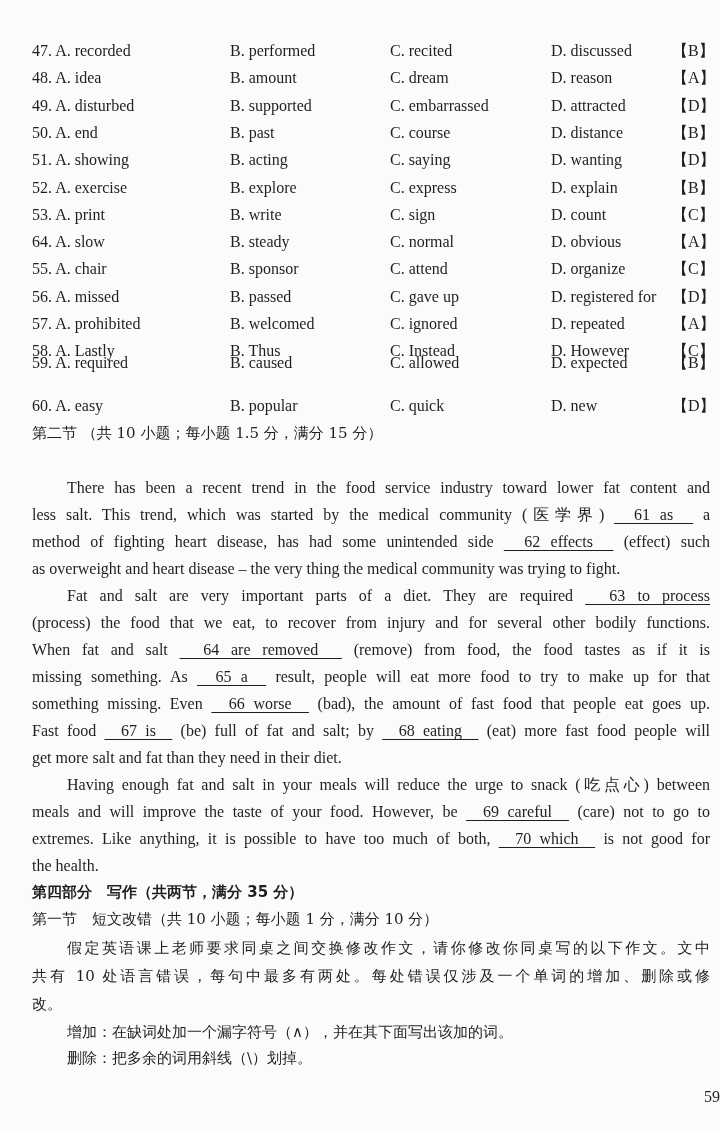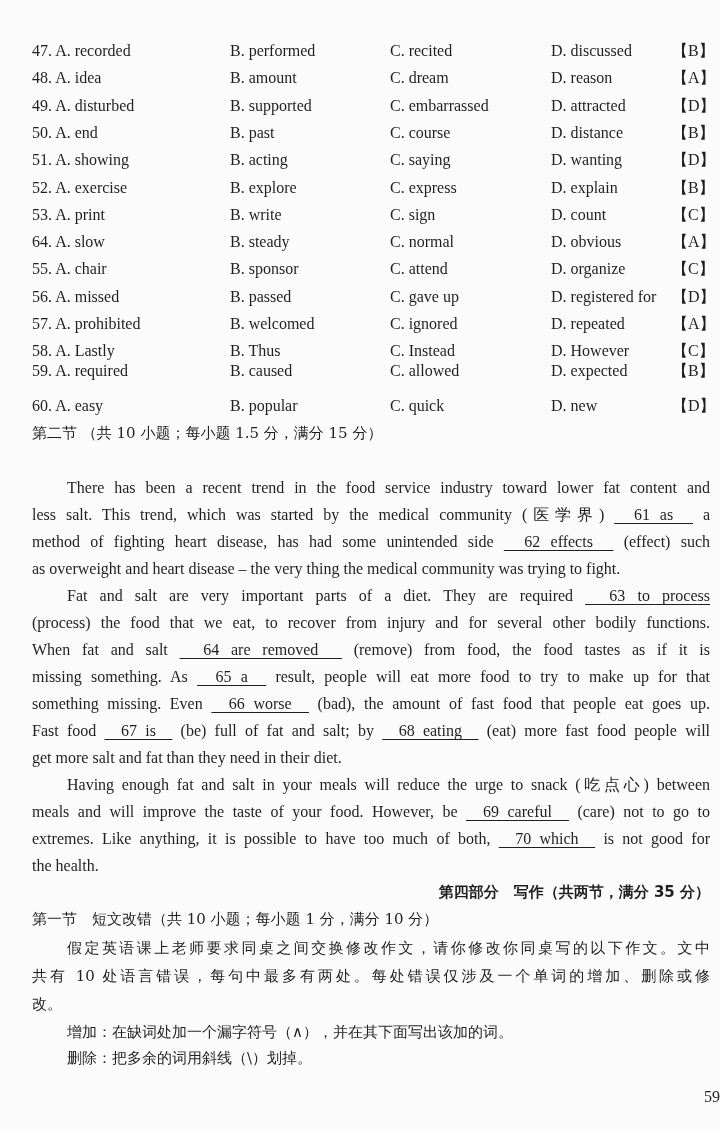--- a/index.html
+++ b/index.html
@@ -9,21 +9,21 @@
     }
     .page { position: absolute; left: 0; top: 0; width: 612px; height: 1131px; }
     .mc-row { position: absolute; left: 32px; width: 680px; height: 27px; font-size: 16px; line-height: 27px; }
     .mc-row span { position: absolute; top: 0; white-space: nowrap; }
     .c-a { left: 0; } .c-b { left: 198px; } .c-c { left: 358px; } .c-d { left: 519px; text-align: center; } .c-ans { left: 640px; }
     .line { position: absolute; left: 32px; width: 678px; font-size: 16px; line-height: 27px; white-space: nowrap; }
     .just { text-align: justify; text-align-last: justify; }
     .indent { padding-left: 35px; width: 643px; }
     .blank { text-decoration: underline; text-underline-offset: 3px; white-space: pre; }
     .cn { font-family: "DejaVu Serif", serif; font-size: 15px; }
-    .cn-bold { font-family: "DejaVu Sans", sans-serif; font-weight: bold; font-size: 15px; text-align: right; }
+    .cn-bold { font-family: "DejaVu Sans", sans-serif; font-weight: bold; font-size: 15px; }
     .page-num { position: absolute; left: 0; width: 720px; top: 1088px; text-align: right; font-size: 16px; }
   </style>
 </head>
 <body>
 
 <div class="page">
 
   <div id="mc">
       <div class="mc-row" style="top: 37px;">
         <span class="c-a"><span style="position: static;">47.</span> <span style="position: static;">A. recorded</span></span>
@@ -102,21 +102,21 @@
         <span class="c-d">D. repeated</span>
         <span class="c-ans">【A】</span>
       </div>
       <div class="mc-row" style="top: 337.3px;">
         <span class="c-a"><span style="position: static;">58.</span> <span style="position: static;">A. Lastly</span></span>
         <span class="c-b">B. Thus</span>
         <span class="c-c">C. Instead</span>
         <span class="c-d">D. However</span>
         <span class="c-ans">【C】</span>
       </div>
-      <div class="mc-row" style="top: 357px; text-decoration: underline;">
+      <div class="mc-row" style="top: 349px; text-decoration: underline;">
         <span class="c-a"><span style="position: static;">59.</span> <span style="position: static;">A. required</span></span>
         <span class="c-b">B. caused</span>
         <span class="c-c">C. allowed</span>
         <span class="c-d">D. expected</span>
         <span class="c-ans">【B】</span>
       </div>
       <div class="mc-row" style="top: 391.9px;">
         <span class="c-a"><span style="position: static;">60.</span> <span style="position: static;">A. easy</span></span>
         <span class="c-b">B. popular</span>
         <span class="c-c">C. quick</span>

